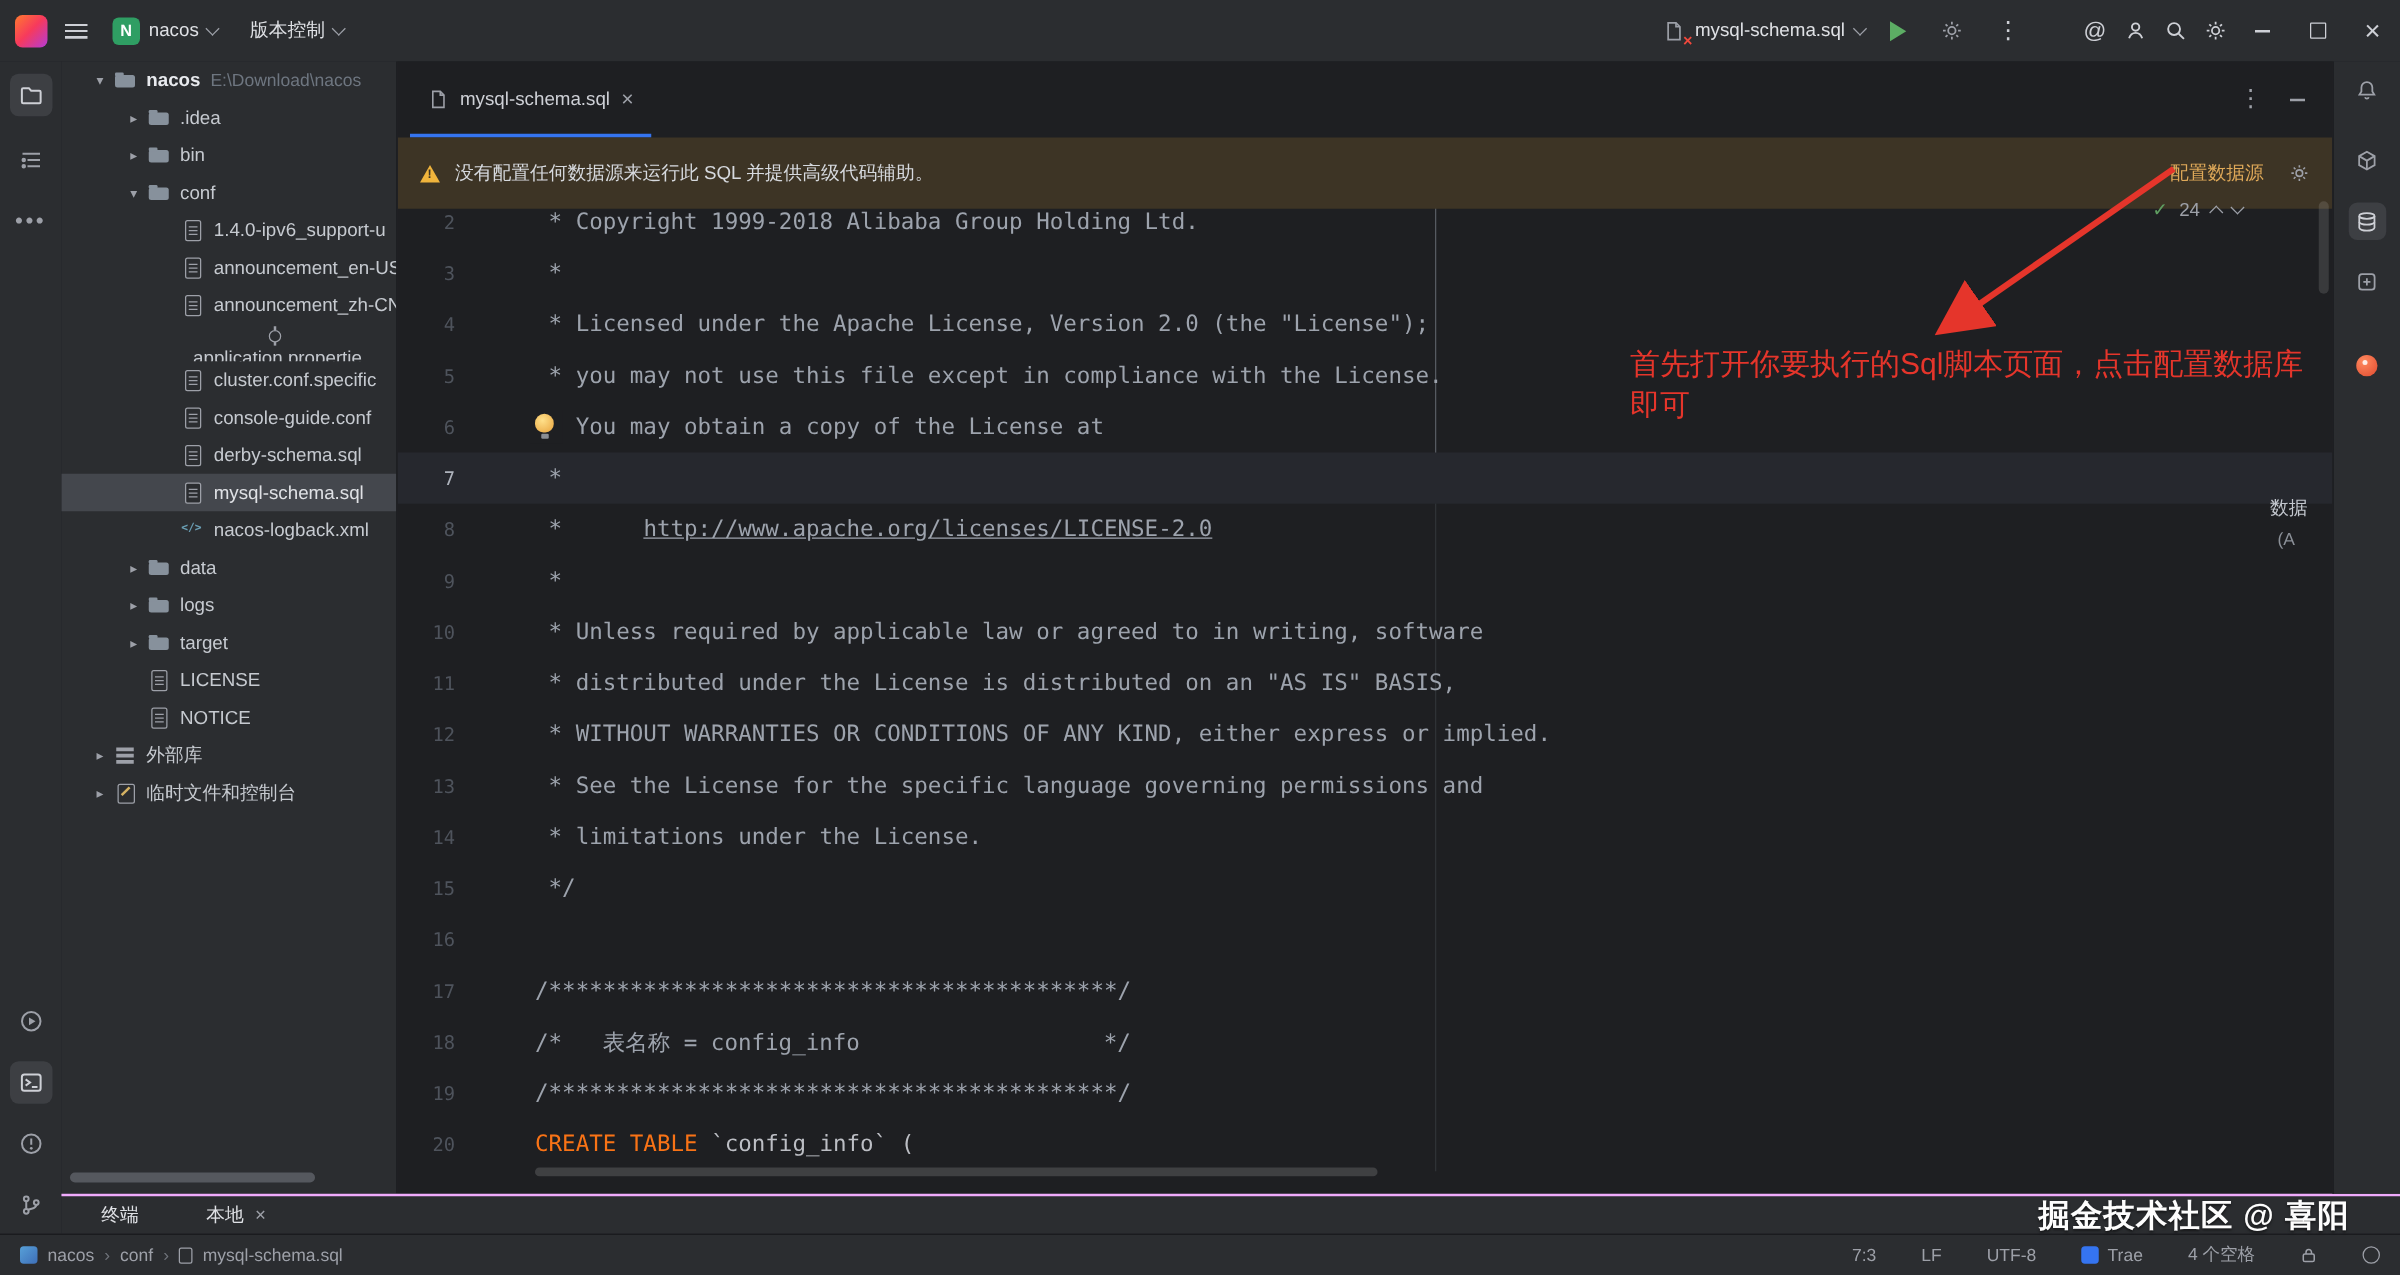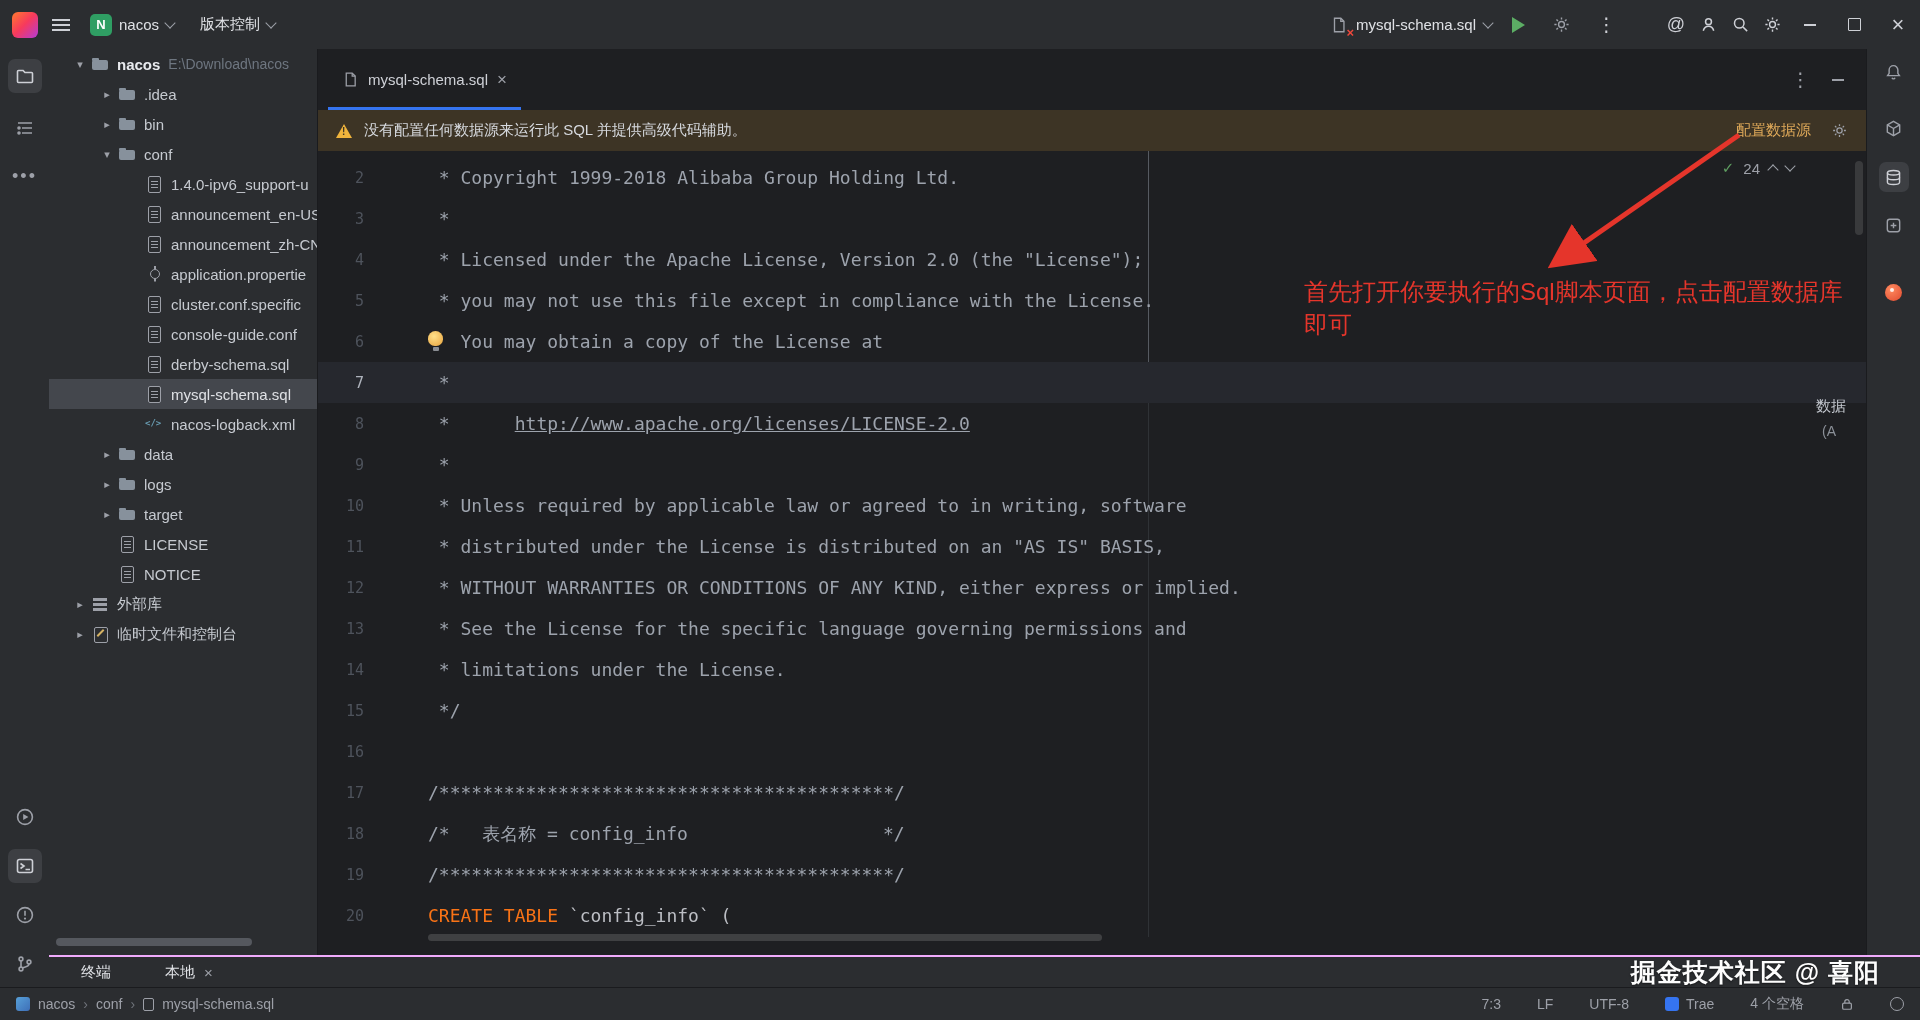--- a/index.html
+++ b/index.html
@@ -64,21 +64,21 @@
   
   .editor{position:absolute;left:318px;top:49px;right:54px;bottom:65px;background:#1e1f22;overflow:hidden;z-index:4}
   .tabbar{position:absolute;left:0;top:0;right:0;height:61px;display:flex;align-items:center;padding-left:10px;box-sizing:border-box}
   .tab{display:flex;align-items:center;gap:9px;height:100%;padding:0 14px;position:relative}
   .tab::after{content:"";position:absolute;left:0;right:0;bottom:0;height:3px;background:#3574f0}
   .tab-label{color:#ced0d6;font-size:15px}
   .tab-close{color:#9da0a8;font-size:17px;line-height:1}
   .tabbar-right{margin-left:auto;display:flex;align-items:center;gap:22px;padding-right:22px}
   .hide-glyph{width:12px;height:2px;background:#9da0a8}
 
-  .banner{position:absolute;left:0;top:61px;right:0;height:41px;background:#3d3425;display:flex;align-items:center;padding:0 18px;box-sizing:border-box;z-index:3}
+  .banner{position:absolute;left:0;top:61px;right:0;height:57px;background:#3d3425;display:flex;align-items:center;padding:0 18px;box-sizing:border-box;z-index:3}
   .warn-tri{width:0;height:0;border-left:8px solid transparent;border-right:8px solid transparent;border-bottom:14px solid #f0b43c;position:relative;margin-right:12px;flex:none}
   .warn-tri::after{content:"!";position:absolute;left:-2px;top:2px;font:700 10px "Liberation Sans",sans-serif;color:#3d3425}
   .banner-text{color:#d6d9de;font-size:15px}
   .banner-right{margin-left:auto;display:flex;align-items:center;gap:20px}
   .banner-link{color:#dfa959;font-size:15px;cursor:pointer}
 
   .code{position:absolute;left:0;top:102px;right:0;bottom:0;padding-top:6px}
   .cline{display:flex;height:41px;align-items:center;position:relative}
   .cline.current{background:#26282e}
   .ln{width:46px;text-align:right;flex:none;font:15px "DejaVu Sans Mono",monospace;color:#4e535c}
@@ -277,21 +277,21 @@
       <div class="tree-row" style="padding-left: 76px;">
         <span class="chev"></span>
         <span class="ic ic-file"></span>
         <span class="tlabel">announcement_en-US</span>
       </div>
       <div class="tree-row" style="padding-left: 76px;">
         <span class="chev"></span>
         <span class="ic ic-file"></span>
         <span class="tlabel">announcement_zh-CN</span>
       </div>
-      <div class="tree-row" style="padding-left: 76px;">
+      <div class="tree-row" style="padding-left: 76px; flex-direction: column;">
         <span class="chev"></span>
         <span class="ic ic-gear"></span>
         <span class="tlabel">application.propertie</span>
       </div>
       <div class="tree-row" style="padding-left: 76px;">
         <span class="chev"></span>
         <span class="ic ic-file"></span>
         <span class="tlabel">cluster.conf.specific</span>
       </div>
       <div class="tree-row" style="padding-left: 76px;">

